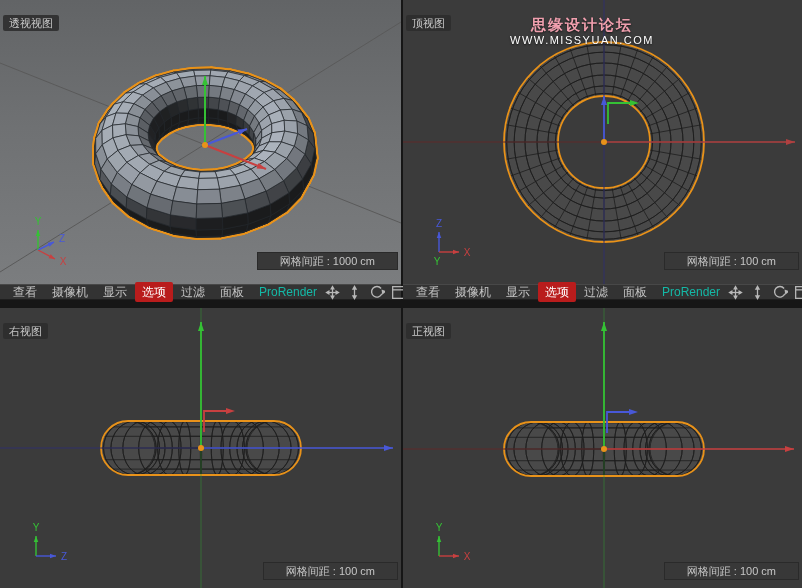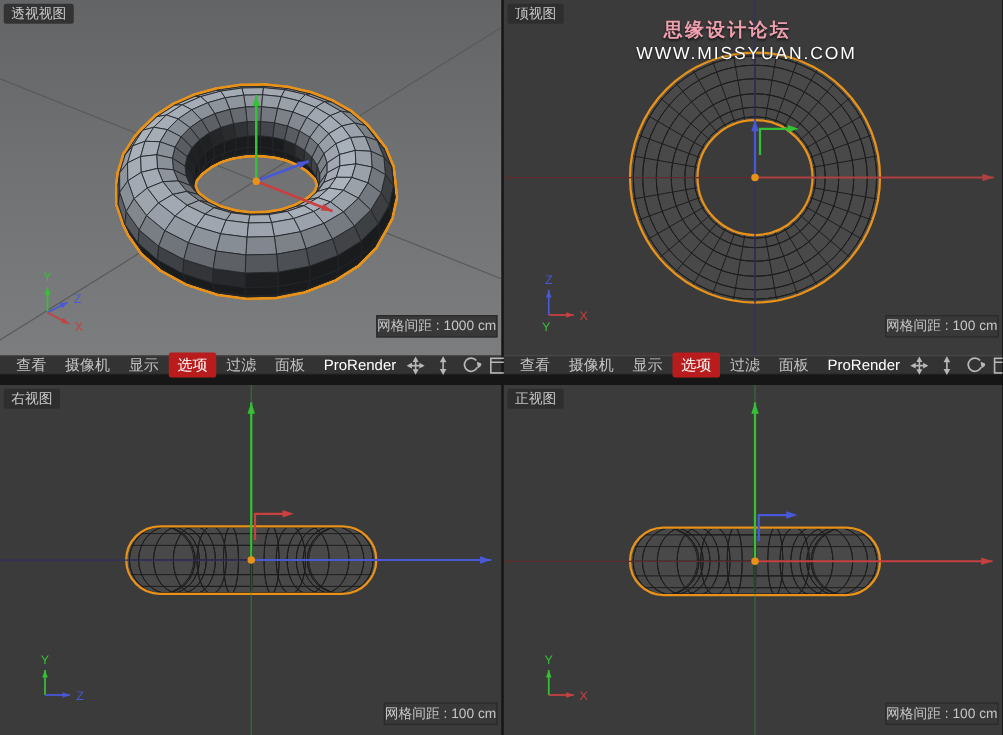--- a/index.html
+++ b/index.html
@@ -6,40 +6,40 @@
   html,body{width:802px;height:588px;overflow:hidden;background:#111;
     font-family:"Liberation Sans","DejaVu Sans",sans-serif;}
   .stage{position:relative;width:802px;height:588px;background:#161616;}
   .vp{position:absolute;overflow:hidden;background:#3b3b3b;}
   .vp.persp{background:linear-gradient(180deg,#626466 0%,#6f7173 45%,#7b7d7f 100%);}
   #vp-persp{left:0;top:0;width:401px;height:284px}
   #vp-top{left:403px;top:0;width:399px;height:284px}
   #vp-right{left:0;top:308px;width:401px;height:280px}
   #vp-front{left:403px;top:308px;width:399px;height:280px}
   .vp svg{position:absolute;left:0;top:0;}
-  .vp-label{position:absolute;left:3px;top:3px;background:rgba(44,44,44,.88);color:#c9c9c9;
+  .vp-label{position:absolute;left:3px;top:15px;background:rgba(44,44,44,.88);color:#c9c9c9;
     font-size:11px;line-height:14px;padding:1px 6px;border-radius:2px;z-index:5;}
   .grid-label{position:absolute;right:3px;background:#383838;border:1px solid #2a2a2a;color:#c6c6c6;
-    font-size:11px;line-height:14px;padding:1px 0;z-index:5;white-space:nowrap;}
+    font-size:11px;line-height:14px;padding:1px 22px;z-index:5;white-space:nowrap;}
   .gl-top{bottom:14px}
   .gl-bottom{bottom:8px}
   .menubar{position:absolute;top:284px;height:16px;background:#333333;border-top:1px solid #484848;
     border-bottom:1px solid #1f1f1f;display:flex;align-items:center;justify-content:space-between;
     padding:0 6px;z-index:6;}
   #menubar-left{left:0;width:401px}
   #menubar-right{left:403px;width:399px}
   .menu-items{display:flex;gap:1px;align-items:center;}
   .menu-item{color:#c3c3c3;font-size:12px;line-height:18px;padding:1px 7px;cursor:default;white-space:nowrap;border-radius:2px;}
   .menu-item.active{color:#ffffff;background:#b91c1c;}
-  .menu-item.pro{color:#ffffff;}
+  .menu-item.pro{color:#14b8a6;}
   .menu-icons{display:flex;gap:5px;align-items:center;padding-right:2px;}
   .menu-icons svg{display:block}
   .watermark{position:absolute;left:106px;top:16px;width:146px;text-align:center;line-height:1.2;z-index:5;}
   .wm1{color:#f09fae;font-size:15px;font-weight:bold;letter-spacing:2px;text-shadow:0 1px 2px rgba(0,0,0,.65);}
-  .wm2{color:#ffffff;font-size:14px;letter-spacing:1.5px;text-shadow:0 1px 2px rgba(0,0,0,.65);}
+  .wm2{color:#ffffff;font-size:11px;letter-spacing:1.5px;text-shadow:0 1px 2px rgba(0,0,0,.65);}
 </style>
 </head>
 <body>
 
 <div class="stage">
 
   <div class="vp persp" id="vp-persp">
     <svg id="svg-persp" width="401" height="284">
         <line x1="0" y1="63" x2="401" y2="223" stroke="#5a5a5a" stroke-width="1"></line>
         <line x1="0" y1="272" x2="401" y2="22" stroke="#5a5a5a" stroke-width="1"></line>

